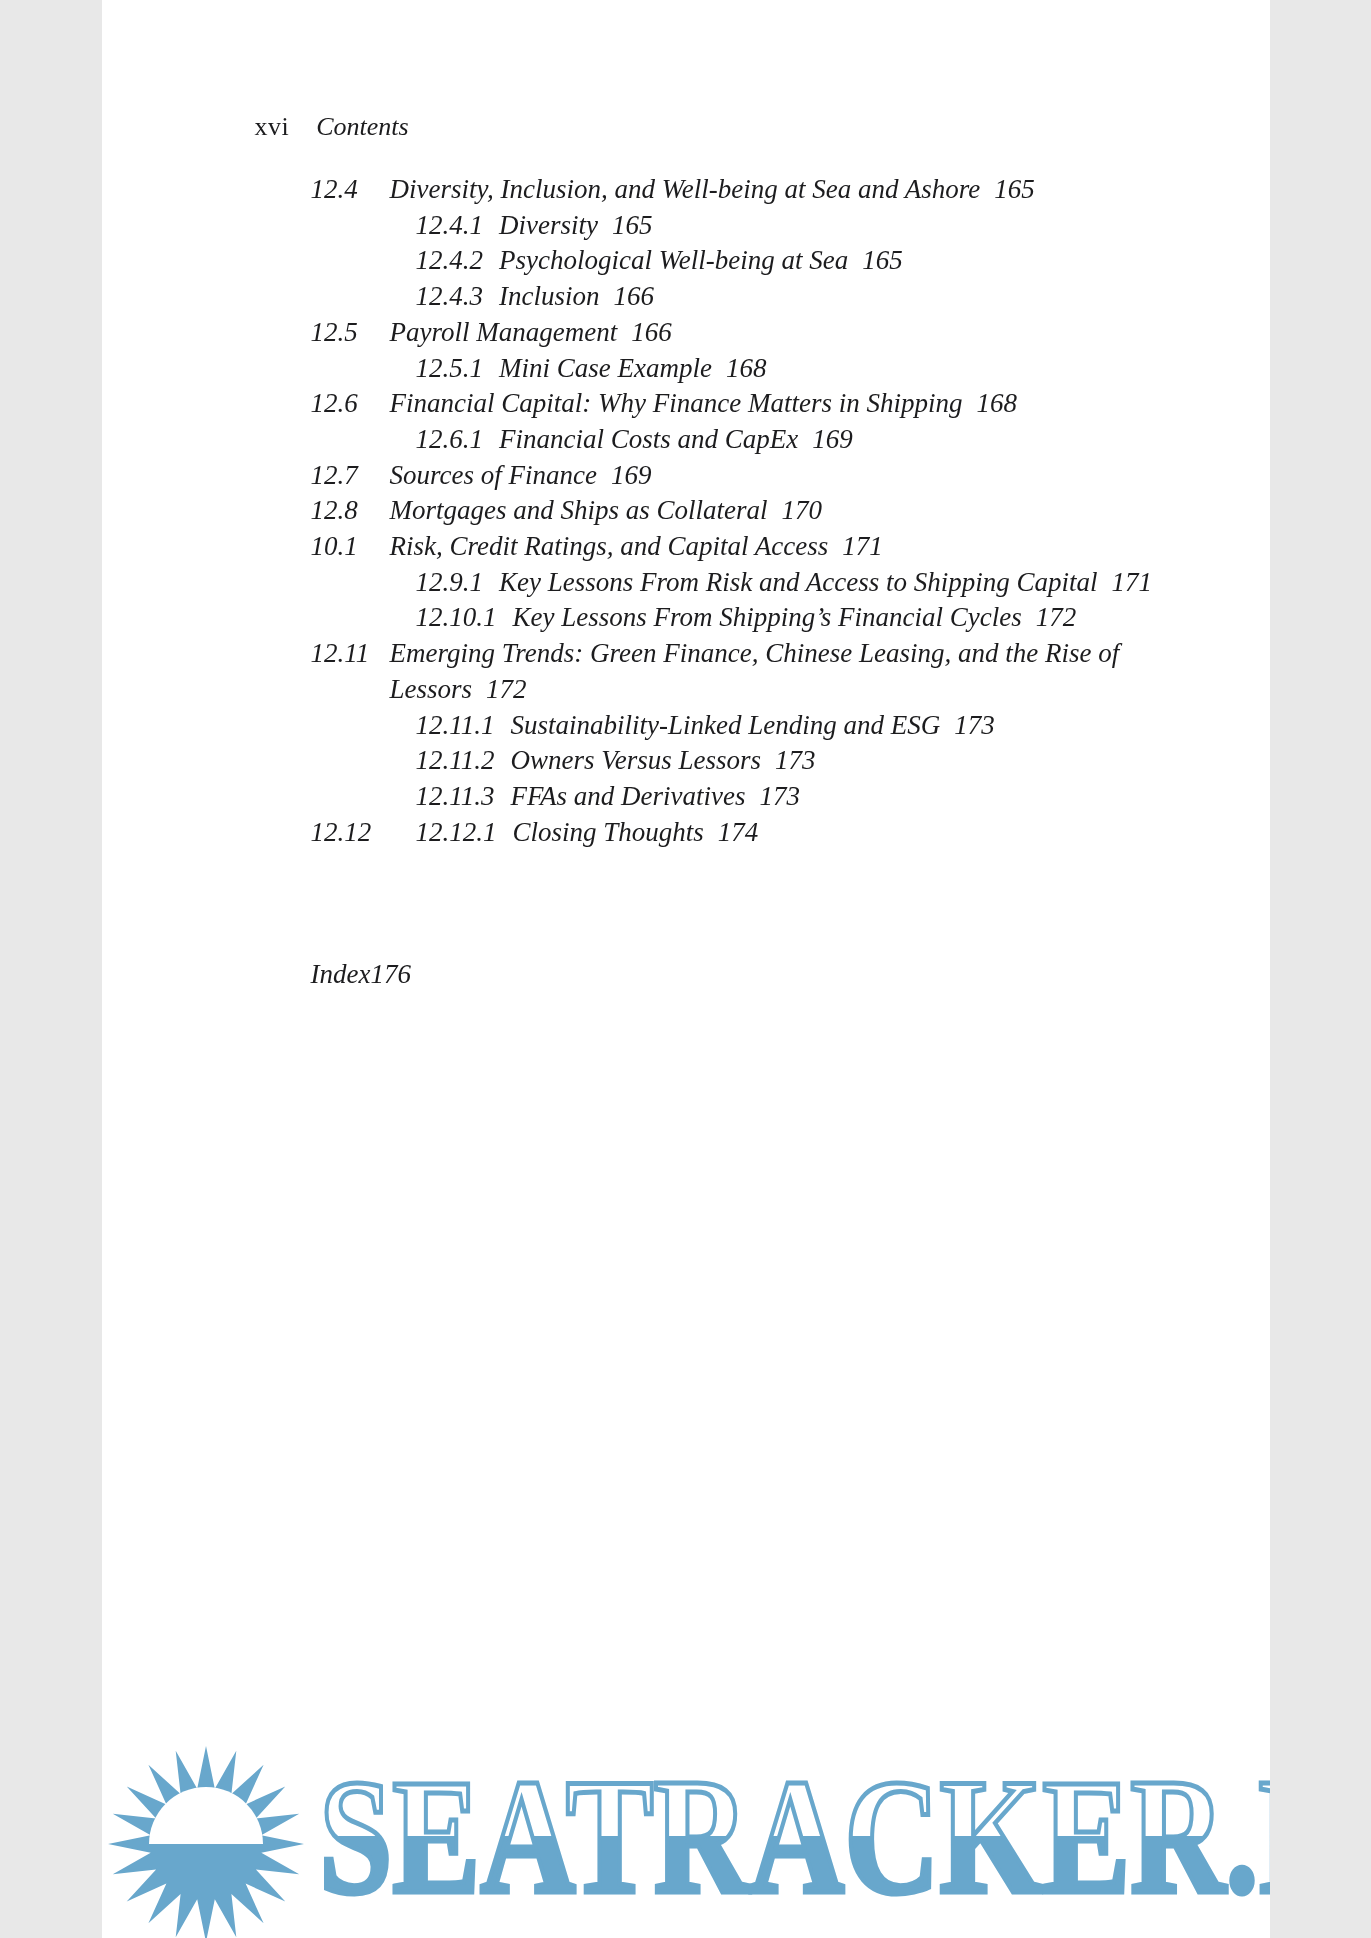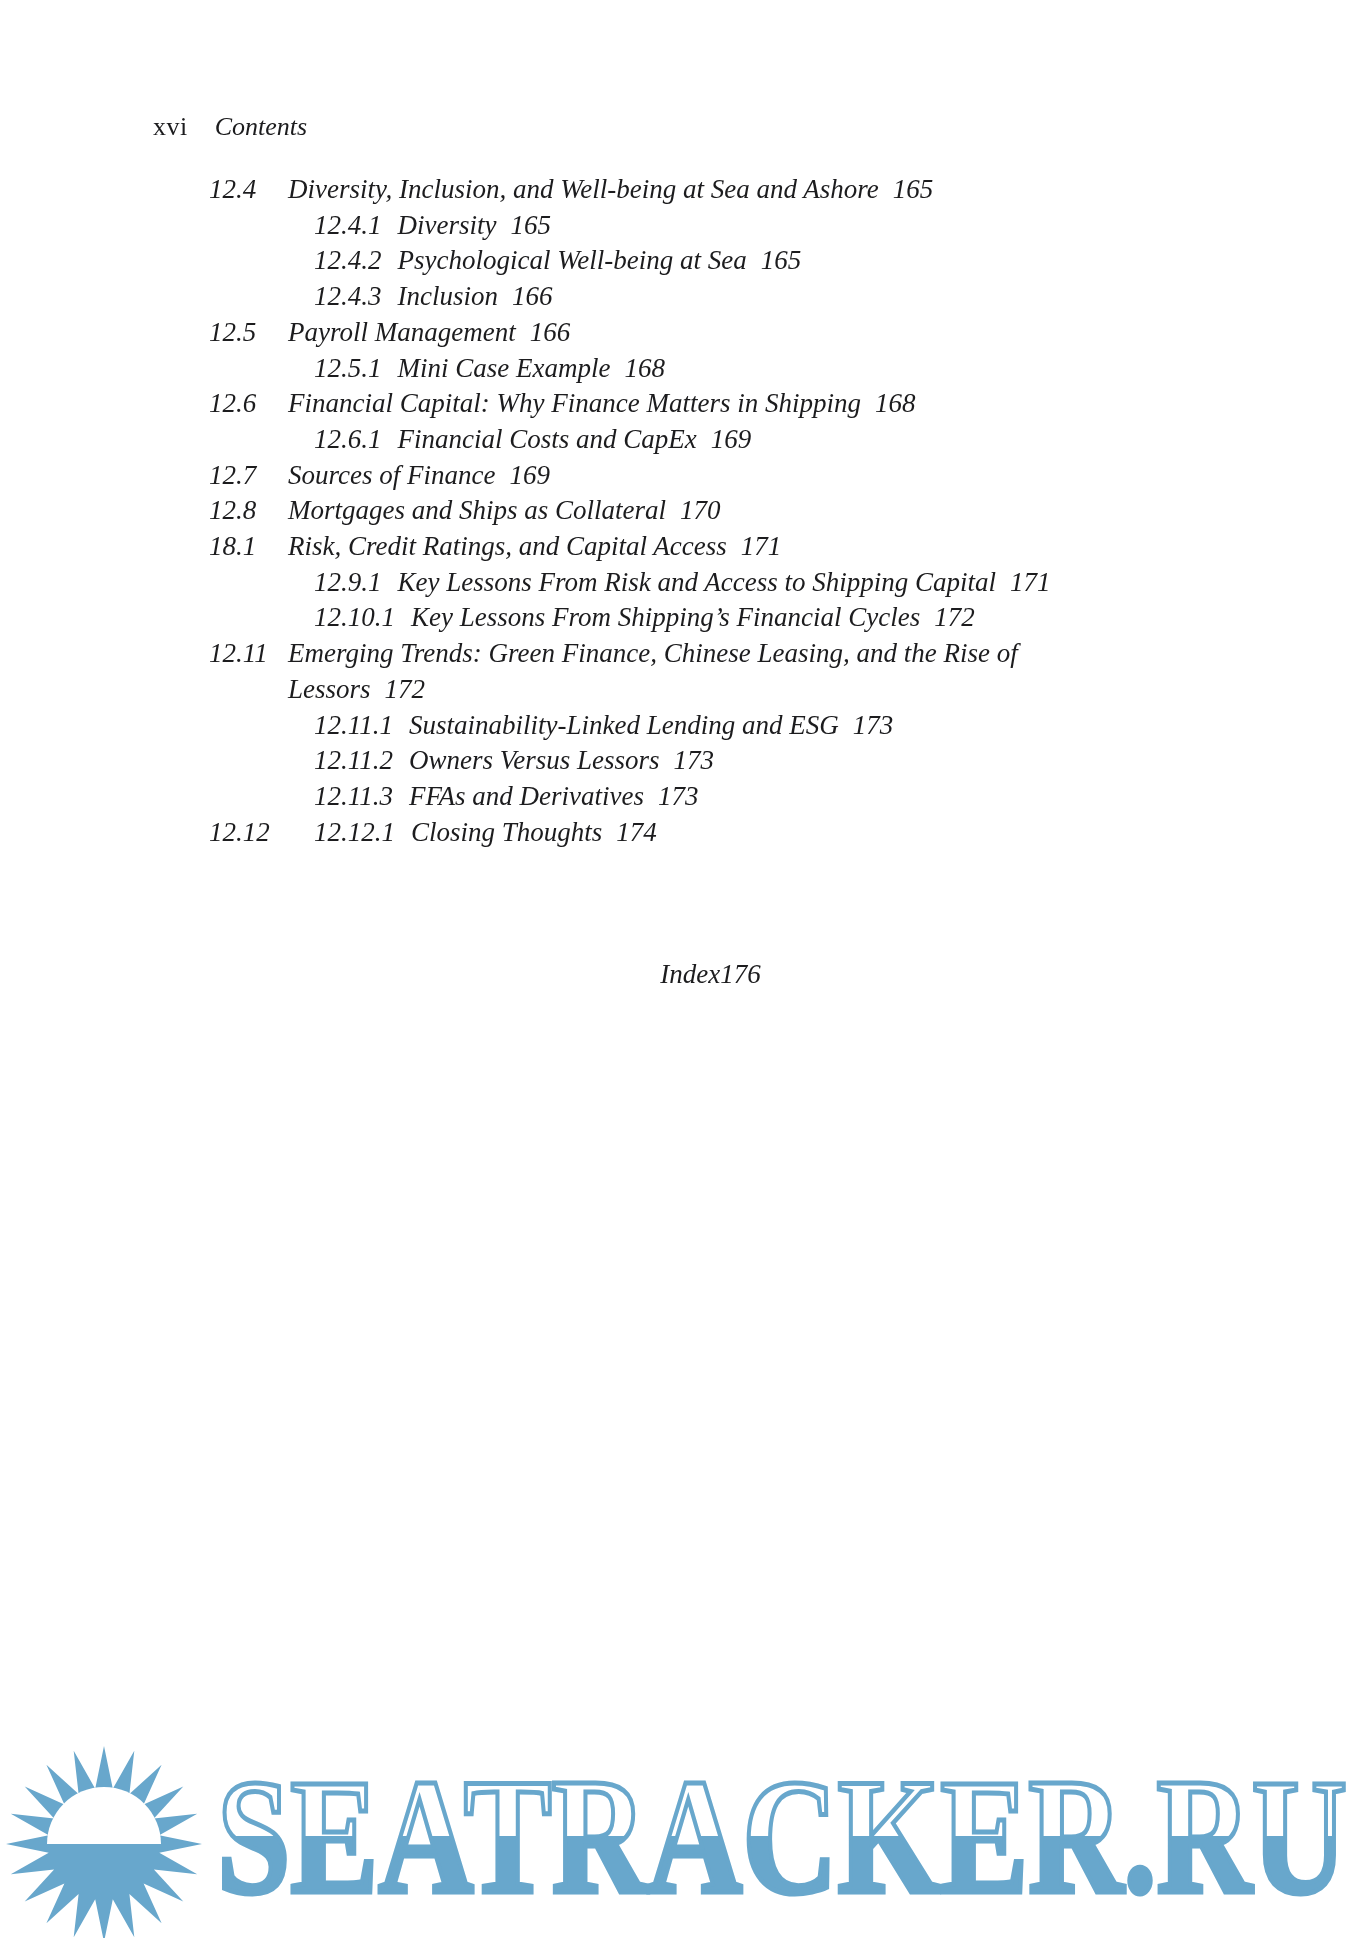--- a/index.html
+++ b/index.html
@@ -1,18 +1,18 @@
 <!DOCTYPE html>
 <html style="--accent: #68a7cc;"><head>
 <meta charset="utf-8">
 <style>
   html, body { margin: 0; padding: 0; background: #e8e8e8; }
   .page {
     position: relative;
-    width: 1371px;
+    width: 1168px;
     height: 1938px;
     background: #ffffff;
     overflow: hidden;
     font-family: "Liberation Serif", serif;
     color: #1c1c1e;
     margin: 0 auto;
   }
   
   .running-head {
     position: absolute;
@@ -46,21 +46,21 @@
   .toc-row .pg { margin-left: 14px; }
   .toc-row .cont-line { display: block; }
 
   
   .index-row {
     position: absolute;
     top: 958px;
     left: 209px;
     width: 1003px;
     display: flex;
-    justify-content: center;
+    justify-content: flex-start;
     font-style: italic;
     font-size: 27px;
     line-height: 32px;
   }
 
   
   .watermark {
     position: absolute;
     left: 0;
     top: 1700px;
@@ -113,21 +113,21 @@
       </div>
       <div class="toc-row level1">
         <span class="num">12.7</span>
         <span class="body">Sources of Finance<span class="pg">169</span></span>
       </div>
       <div class="toc-row level1">
         <span class="num">12.8</span>
         <span class="body">Mortgages and Ships as Collateral<span class="pg">170</span></span>
       </div>
       <div class="toc-row level1">
-        <span class="num">18.1</span>
+        <span class="num">10.1</span>
         <span class="body">Risk, Credit Ratings, and Capital Access<span class="pg">171</span></span>
       </div>
       <div class="toc-row level2">
         <span class="body"><span class="num2">12.9.1</span>Key Lessons From Risk and Access to Shipping Capital<span class="pg">171</span></span>
       </div>
       <div class="toc-row level2">
         <span class="body"><span class="num2">12.10.1</span>Key Lessons From Shipping’s Financial Cycles<span class="pg">172</span></span>
       </div>
       <div class="toc-row level1">
         <span class="num">12.11</span>

